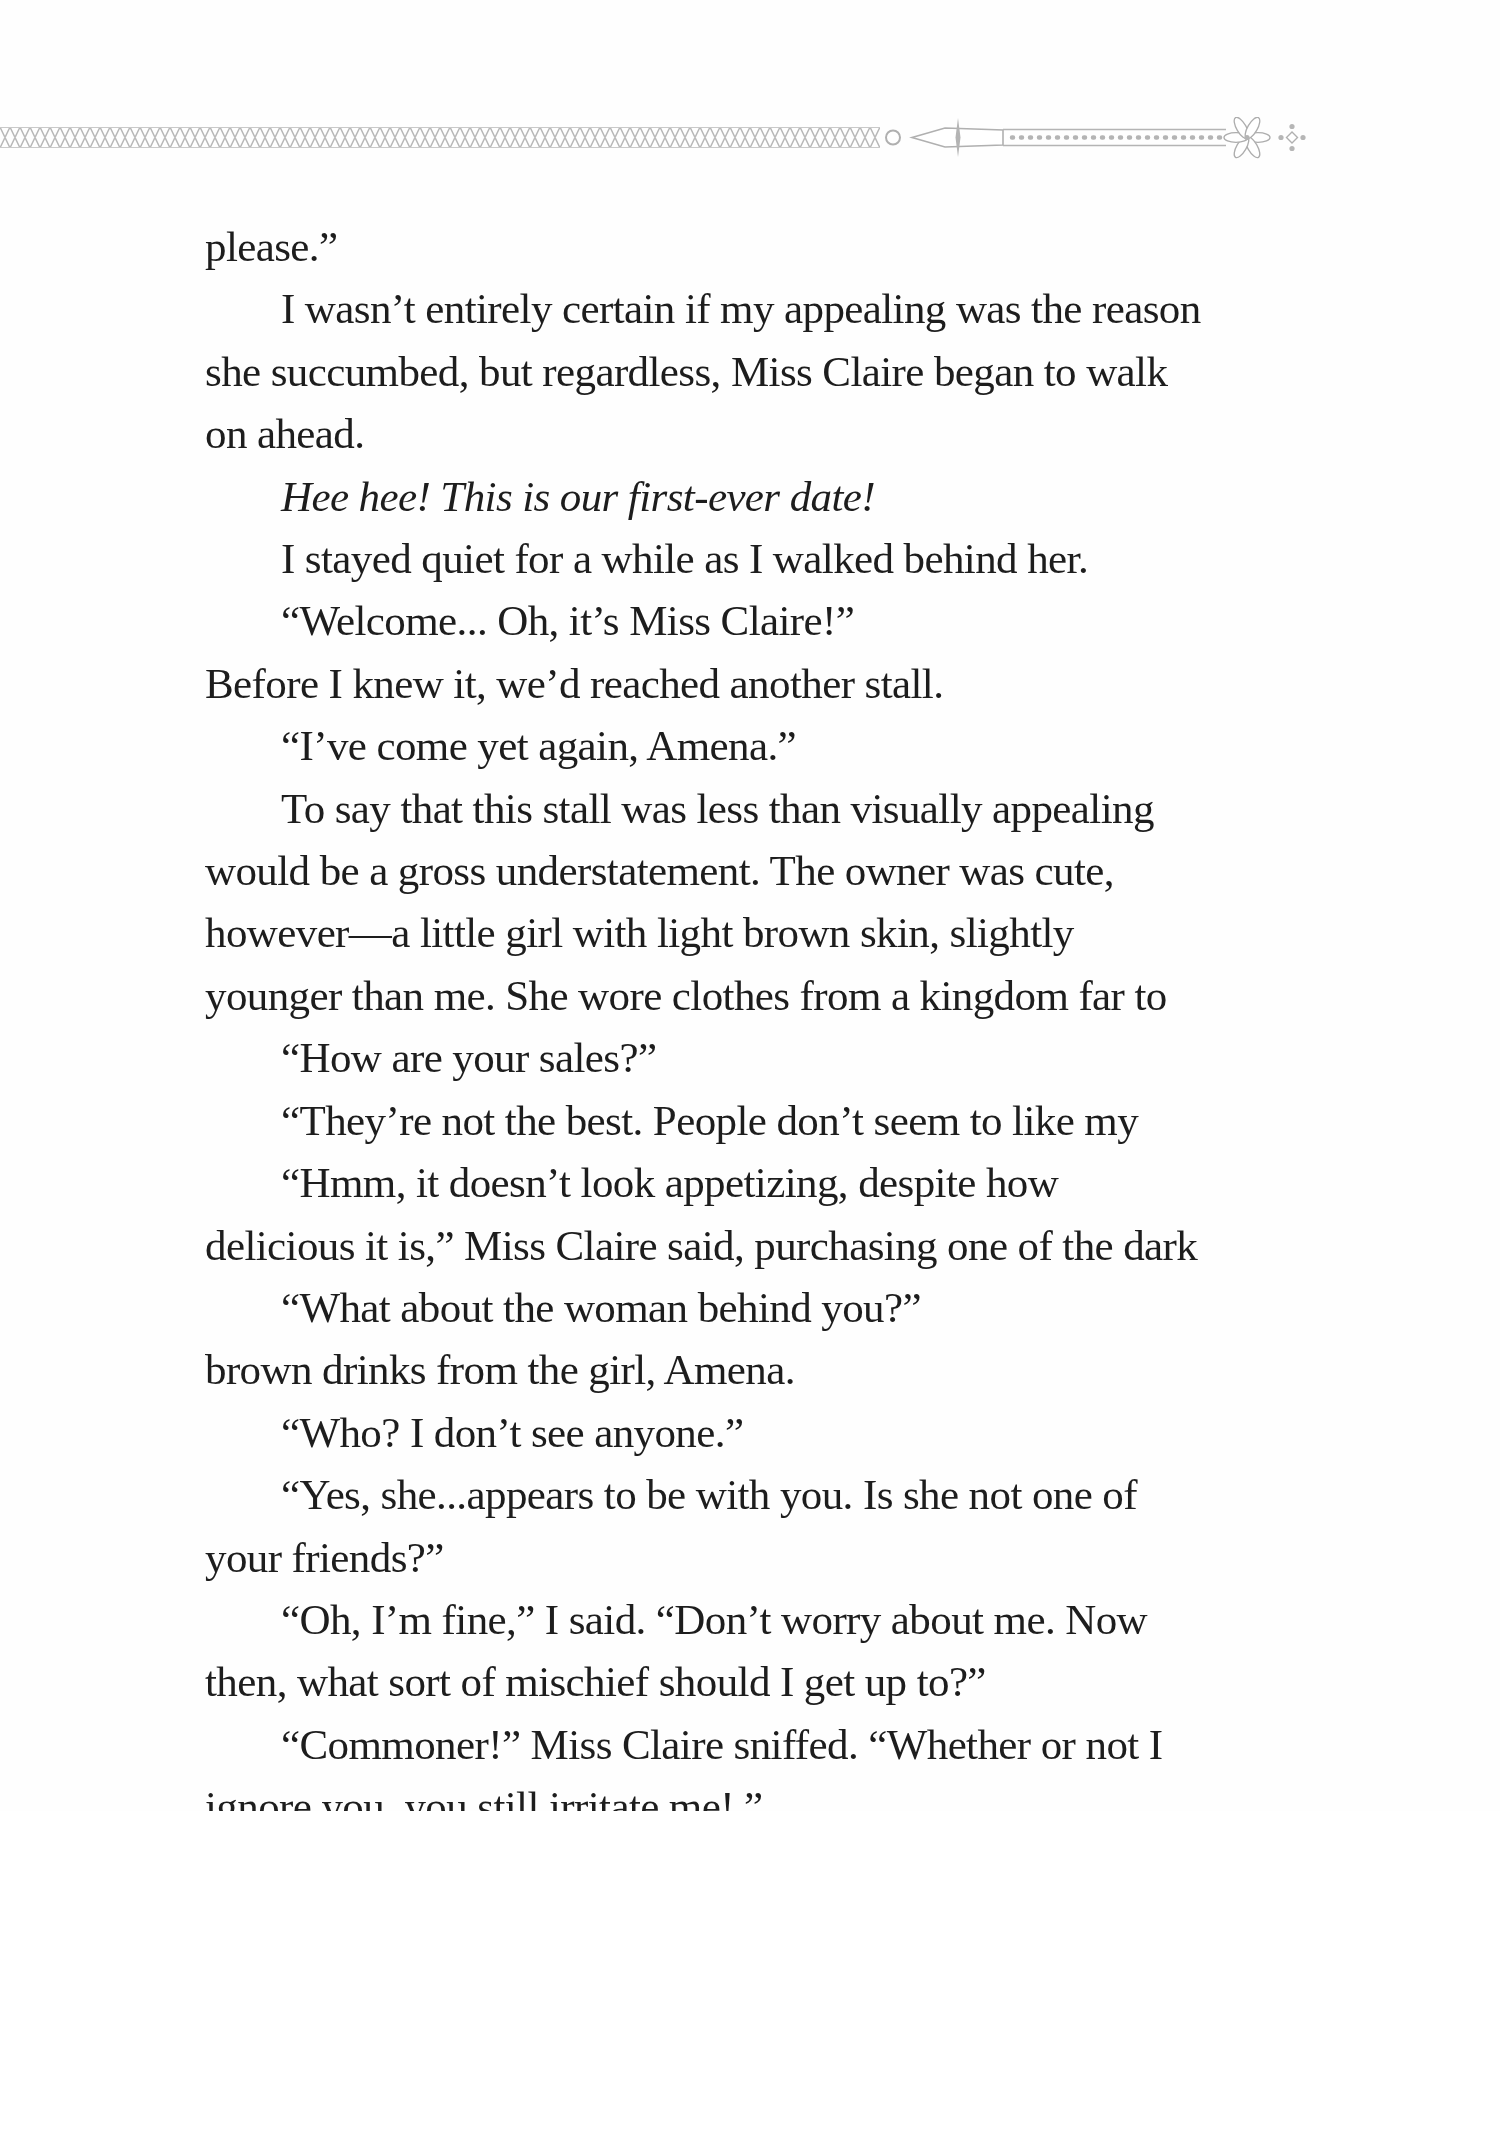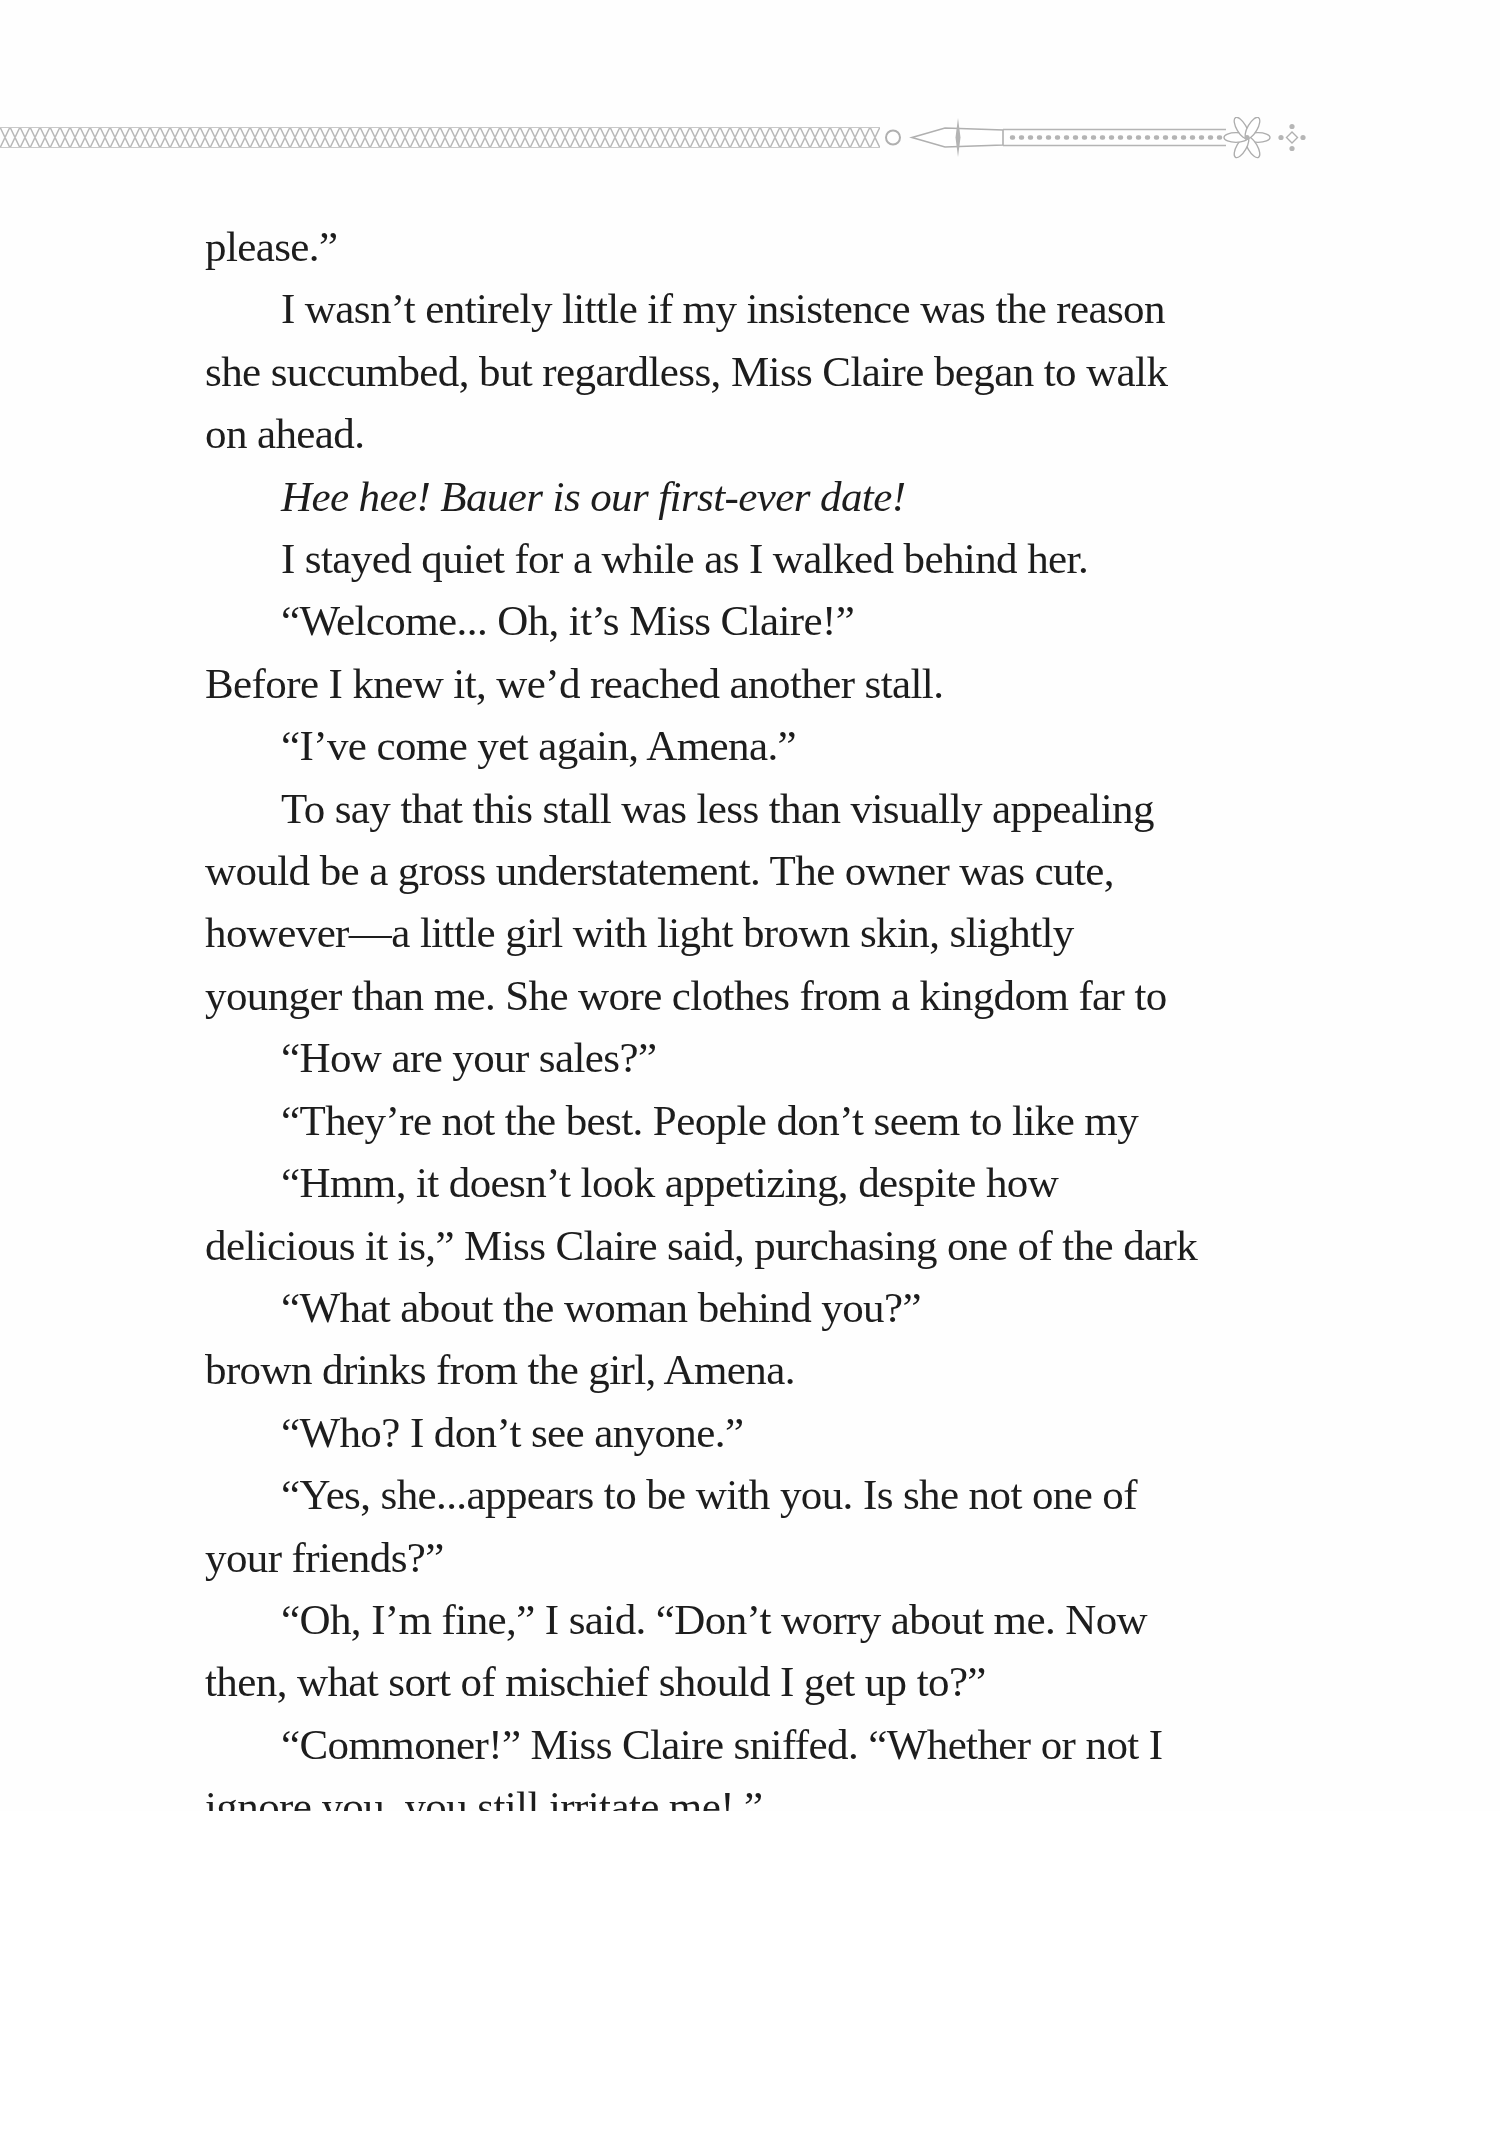--- a/index.html
+++ b/index.html
@@ -89,24 +89,24 @@
       <circle cx="0" cy="-11" r="2.6" fill="#b6b6b6"></circle>
       <circle cx="0" cy="11" r="2.6" fill="#b6b6b6"></circle>
       <circle cx="-11" cy="0" r="2.6" fill="#b6b6b6"></circle>
       <circle cx="11" cy="0" r="2.6" fill="#b6b6b6"></circle>
       <path d="M0,-5.5 L5.5,0 L0,5.5 L-5.5,0 Z" fill="#ffffff" stroke="#b0b0b0" stroke-width="1.4"></path>
     </g>
   </svg>
 
   <div class="text-block" id="text-block">
       <div class="line">please.”</div>
-      <div class="line indent">I wasn’t entirely little if my insistence was the reason</div>
+      <div class="line indent">I wasn’t entirely certain if my appealing was the reason</div>
       <div class="line">she succumbed, but regardless, Miss Claire began to walk</div>
       <div class="line">on ahead.</div>
-      <div class="line indent italic">Hee hee! Bauer is our first-ever date!</div>
+      <div class="line indent italic">Hee hee! This is our first-ever date!</div>
       <div class="line indent">I stayed quiet for a while as I walked behind her.</div>
       <div class="line indent">“Welcome... Oh, it’s Miss Claire!”</div>
       <div class="line">Before I knew it, we’d reached another stall.</div>
       <div class="line indent">“I’ve come yet again, Amena.”</div>
       <div class="line indent">To say that this stall was less than visually appealing</div>
       <div class="line">would be a gross understatement. The owner was cute,</div>
       <div class="line">however—a little girl with light brown skin, slightly</div>
       <div class="line">younger than me. She wore clothes from a kingdom far to</div>
       <div class="line indent">“How are your sales?”</div>
       <div class="line indent">“They’re not the best. People don’t seem to like my</div>

